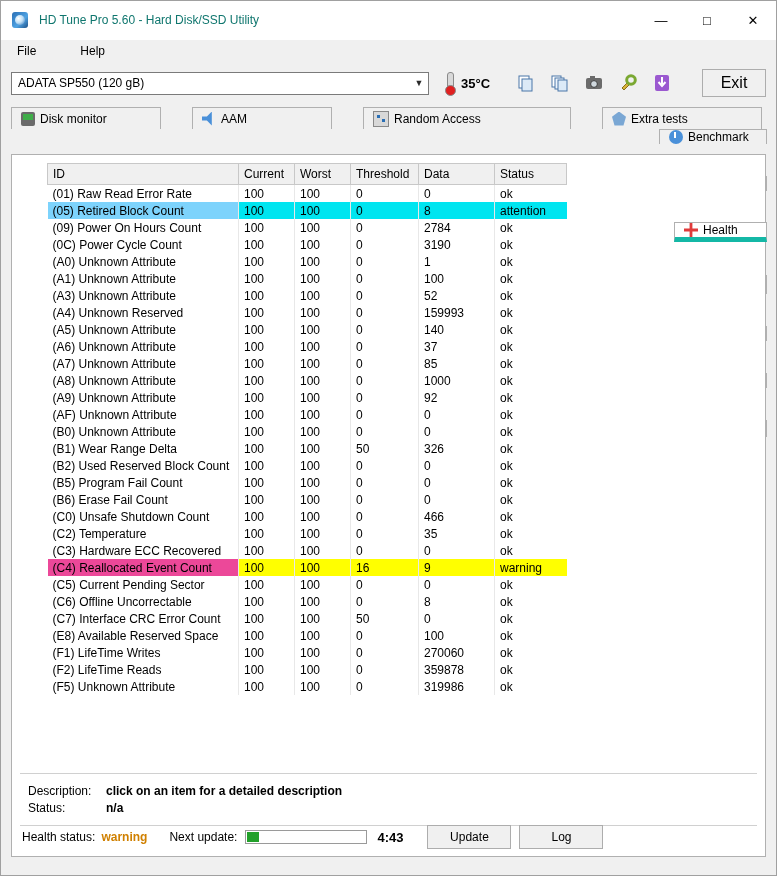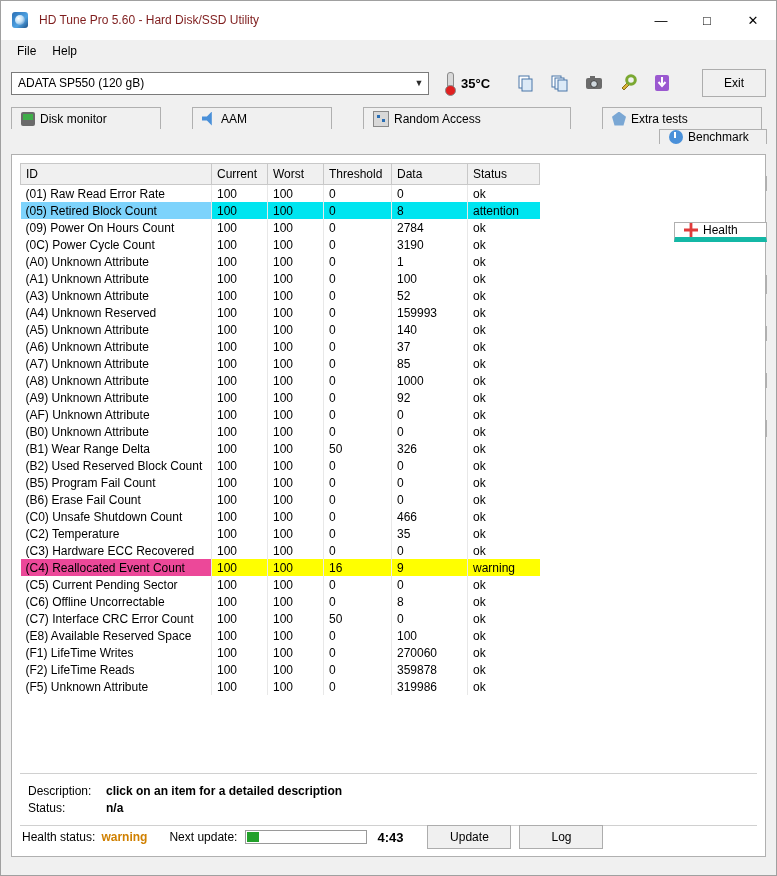--- a/index.html
+++ b/index.html
@@ -48,21 +48,21 @@
   .title-icon .disk:after {
     content: "";
     position: absolute;
     left: 3px; top: 3px;
     width: 10px; height: 10px;
     border-radius: 50%;
     background: radial-gradient(circle at 35% 35%, #ffffff 0%, #bfe0f7 45%, #2a6fb5 100%);
   }
   .title-text {
     font-size: 12px;
-    color: #7f1d1d;
+    color: #0f766e;
     flex: 1;
     white-space: nowrap;
   }
   .win-btn {
     width: 46px;
     height: 30px;
     display: flex;
     align-items: center;
     justify-content: center;
     font-size: 13px;
@@ -71,20 +71,21 @@
     border: none;
   }
   
   .menubar {
     height: 21px;
     background: #f0f0f0;
     display: flex;
     align-items: center;
     padding-left: 8px;
     border-bottom: 1px solid #f0f0f0;
+    gap: 28px;
   }
   .menu-item {
     padding: 2px 8px;
     font-size: 12px;
     color: #000;
   }
   
   .toolbar {
     height: 42px;
     background: #f0f0f0;
@@ -155,21 +156,21 @@
     background: #f0f0f0;
     border: 1px solid transparent;
     display: flex; align-items: center; justify-content: center;
     position: relative;
   }
   .exit-btn {
     width: 62px; height: 26px;
     margin-left: 20px;
     background: #f0f0f0;
     border: 1px solid #adadad;
-    font-size: 12px;
+    font-size: 16px;
     display: flex; align-items: center; justify-content: center;
   }
   
   .tabs-area {
     padding: 0 10px;
     position: relative;
   }
   .tabrow {
     display: flex;
     align-items: flex-end;
@@ -225,20 +226,21 @@
   .ico-file:after{content:"";position:absolute;left:2px;top:3px;width:8px;height:1px;background:#2a6fb5;box-shadow:0 3px 0 #2a6fb5,0 6px 0 #2a6fb5;}
   
   .panel {
     margin: 0 10px;
     background: #ffffff;
     border: 1px solid #b0b0b0;
     height: 703px;
     box-sizing: border-box;
     position: relative;
     top: 0;
+    padding-left: 27px;
   }
   .grid-wrap {
     padding: 8px 8px 0 8px;
   }
   table.smart {
     border-collapse: collapse;
     width: 519px;
     font-size: 12px;
     table-layout: fixed;
   }

